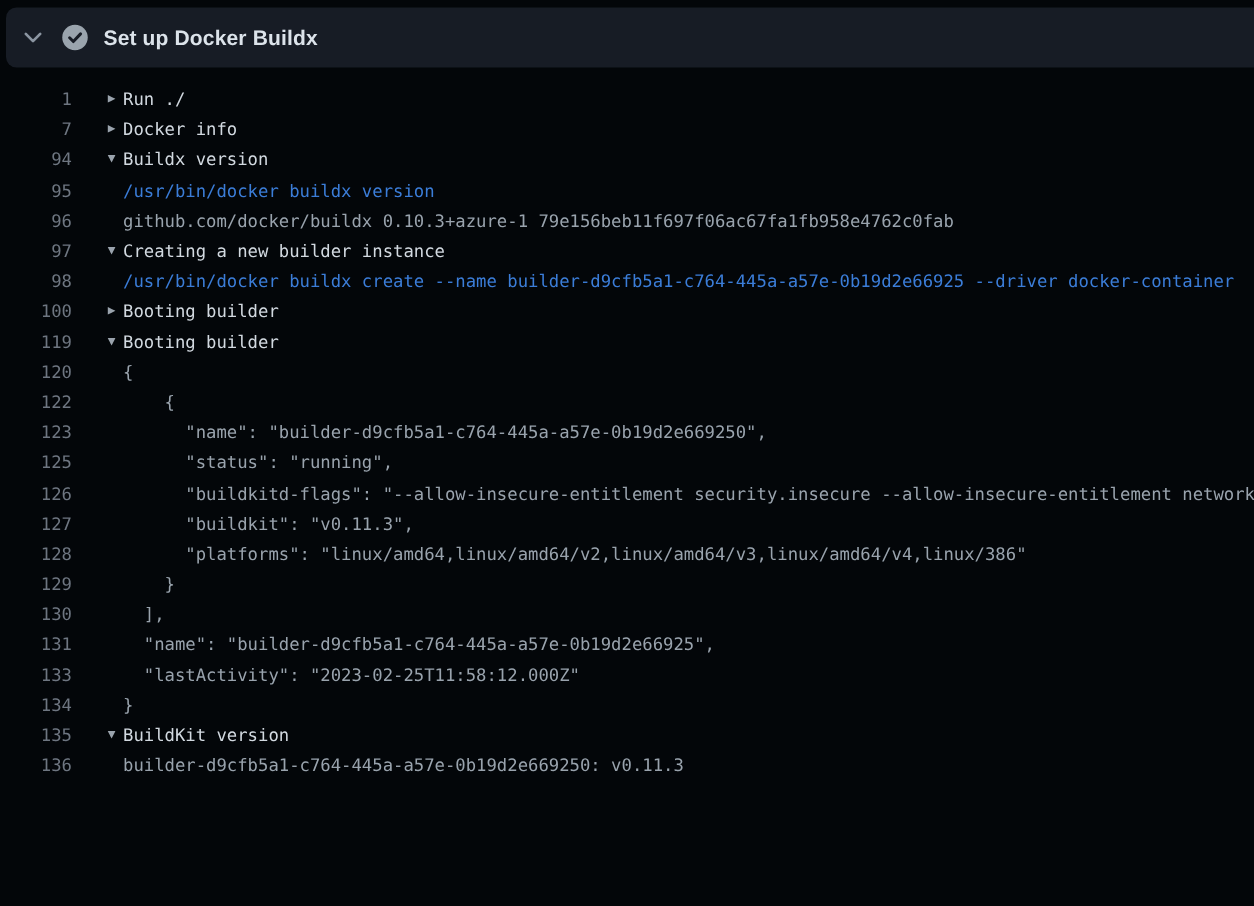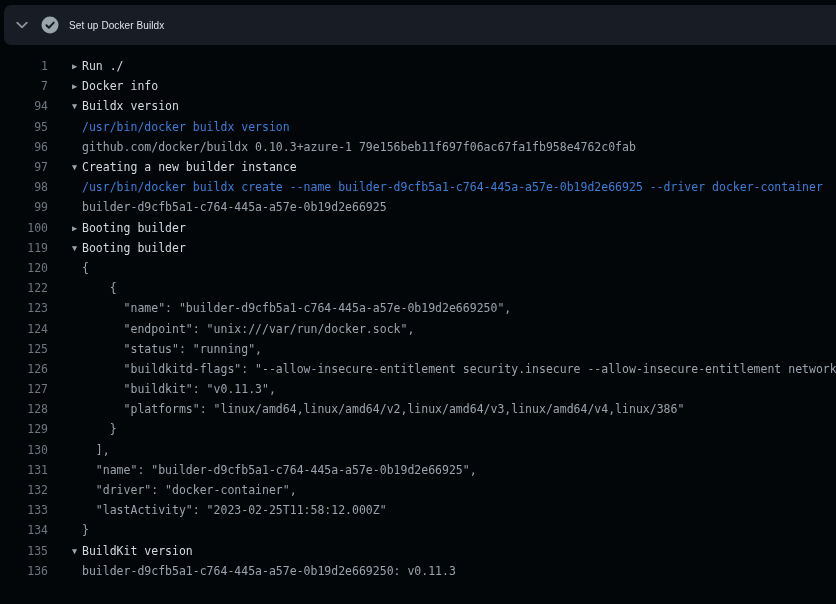--- a/index.html
+++ b/index.html
@@ -43,22 +43,22 @@
     height: 18px;
     flex: none;
     margin-left: 11px;
     display: flex;
     align-items: center;
     justify-content: center;
   }
   .step-header .title {
     margin-left: 10px;
     color: var(--title, #dce3ea);
-    font-size: 10px;
-    font-weight: 400;
+    font-size: 14px;
+    font-weight: 700;
     letter-spacing: 0.1px;
   }
 
   
   .log {
     position: absolute;
     top: 45px;
     left: 0;
     width: 836px;
     padding-top: 11px;
@@ -115,33 +115,30 @@
 
 <div class="log">
   <div>
       <div class="row group"><span class="ln">1</span><span class="marker">▶</span><span class="txt">Run ./</span></div>
       <div class="row group"><span class="ln">7</span><span class="marker">▶</span><span class="txt">Docker info</span></div>
       <div class="row group"><span class="ln">94</span><span class="marker">▼</span><span class="txt">Buildx version</span></div>
       <div class="row command"><span class="ln">95</span><span class="marker"></span><span class="txt">/usr/bin/docker buildx version</span></div>
       <div class="row output"><span class="ln">96</span><span class="marker"></span><span class="txt">github.com/docker/buildx 0.10.3+azure-1 79e156beb11f697f06ac67fa1fb958e4762c0fab</span></div>
       <div class="row group"><span class="ln">97</span><span class="marker">▼</span><span class="txt">Creating a new builder instance</span></div>
       <div class="row command"><span class="ln">98</span><span class="marker"></span><span class="txt">/usr/bin/docker buildx create --name builder-d9cfb5a1-c764-445a-a57e-0b19d2e66925 --driver docker-container</span></div>
-      <div class="row output"><span class="ln">99</span><span class="marker"></span><span class="txt">builder-d9cfb5a1-c764-445a-a57e-0b19d2e66925</span></div>
       <div class="row group"><span class="ln">100</span><span class="marker">▶</span><span class="txt">Booting builder</span></div>
       <div class="row group"><span class="ln">119</span><span class="marker">▼</span><span class="txt">Booting builder</span></div>
       <div class="row output"><span class="ln">120</span><span class="marker"></span><span class="txt">{</span></div>
       <div class="row output"><span class="ln">122</span><span class="marker"></span><span class="txt">    {</span></div>
       <div class="row output"><span class="ln">123</span><span class="marker"></span><span class="txt">      "name": "builder-d9cfb5a1-c764-445a-a57e-0b19d2e669250",</span></div>
-      <div class="row output"><span class="ln">124</span><span class="marker"></span><span class="txt">      "endpoint": "unix:///var/run/docker.sock",</span></div>
       <div class="row output"><span class="ln">125</span><span class="marker"></span><span class="txt">      "status": "running",</span></div>
       <div class="row output"><span class="ln">126</span><span class="marker"></span><span class="txt">      "buildkitd-flags": "--allow-insecure-entitlement security.insecure --allow-insecure-entitlement network.host",</span></div>
       <div class="row output"><span class="ln">127</span><span class="marker"></span><span class="txt">      "buildkit": "v0.11.3",</span></div>
       <div class="row output"><span class="ln">128</span><span class="marker"></span><span class="txt">      "platforms": "linux/amd64,linux/amd64/v2,linux/amd64/v3,linux/amd64/v4,linux/386"</span></div>
       <div class="row output"><span class="ln">129</span><span class="marker"></span><span class="txt">    }</span></div>
       <div class="row output"><span class="ln">130</span><span class="marker"></span><span class="txt">  ],</span></div>
       <div class="row output"><span class="ln">131</span><span class="marker"></span><span class="txt">  "name": "builder-d9cfb5a1-c764-445a-a57e-0b19d2e66925",</span></div>
-      <div class="row output"><span class="ln">132</span><span class="marker"></span><span class="txt">  "driver": "docker-container",</span></div>
       <div class="row output"><span class="ln">133</span><span class="marker"></span><span class="txt">  "lastActivity": "2023-02-25T11:58:12.000Z"</span></div>
       <div class="row output"><span class="ln">134</span><span class="marker"></span><span class="txt">}</span></div>
       <div class="row group"><span class="ln">135</span><span class="marker">▼</span><span class="txt">BuildKit version</span></div>
       <div class="row output"><span class="ln">136</span><span class="marker"></span><span class="txt">builder-d9cfb5a1-c764-445a-a57e-0b19d2e669250: v0.11.3</span></div>
     </div>
 </div>
 
 </body></html>

